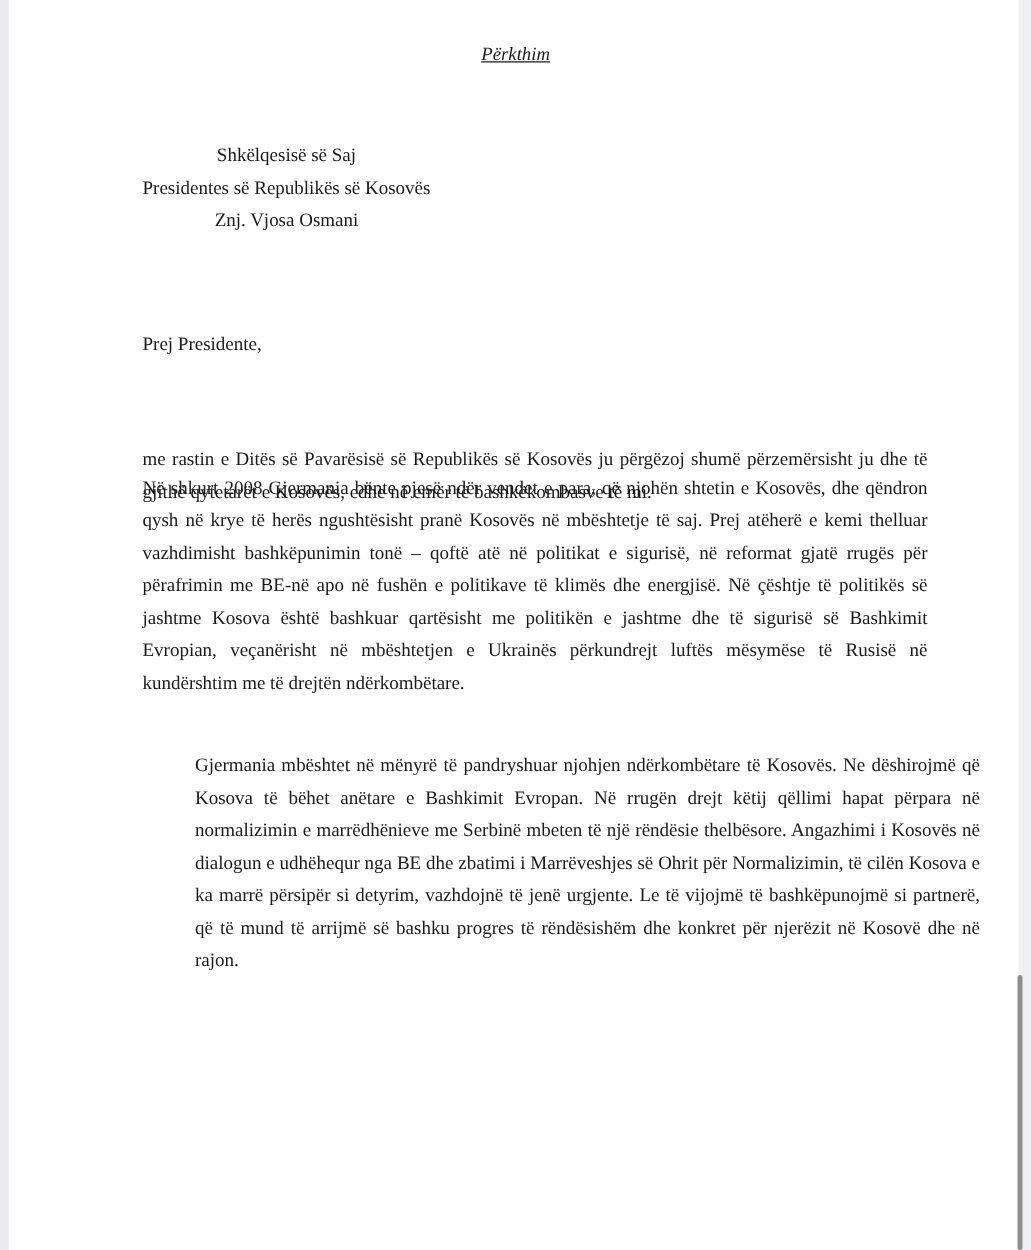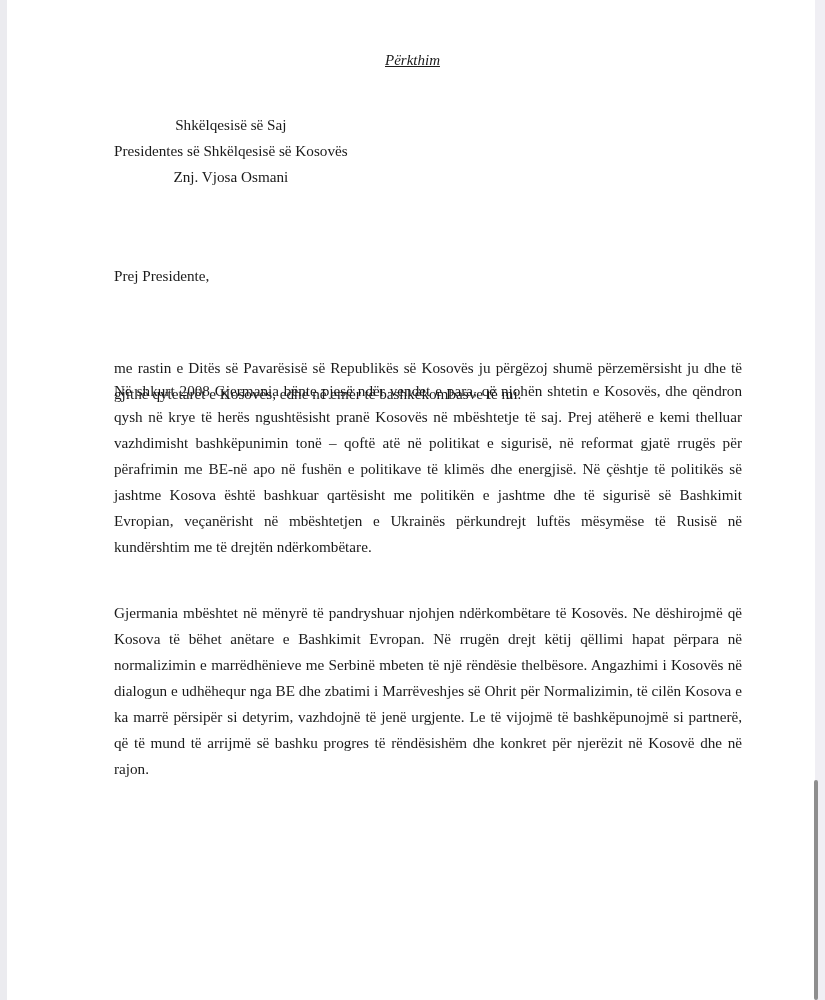--- a/index.html
+++ b/index.html
@@ -17,45 +17,45 @@
   .scroll-track {
     position: absolute; left: 815px; top: 0; width: 10px; height: 1000px;
     background: #f0eff4;
   }
   .scroll-thumb {
     position: absolute; left: 814px; top: 780px; width: 4px; height: 220px;
     background: #8e8e8e; border-radius: 2px;
   }
   .title {
     position: absolute; top: 36px; left: 0; width: 825px; text-align: center;
-    font-style: italic; text-decoration: underline; font-size: 15px; margin-top: 16px;
+    font-style: italic; text-decoration: underline; font-size: 15px;
   }
   .text { position: absolute; left: 114px; font-size: 15.2px; line-height: 26px; }
   .addr { top: 112px; text-align: center; }
   .addr div { height: 26px; }
   .salutation { top: 263px; }
   .para { width: 628px; text-align: justify; }
   .p1 { top: 314px; margin-top: 41px; }
   .p2 { top: 378px; }
-  .p3 { top: 600px; }
+  .p3 { top: 600px; margin-left: 42px; }
   .sig { top: 807px; }
   .sig div { height: 24px; }
 </style>
 </head>
 <body>
 
 <div class="page"></div>
 <div class="scroll-track"></div>
 <div class="scroll-thumb"></div>
 
 <div class="title">Përkthim</div>
 
 <div class="text addr">
   <div>Shkëlqesisë së Saj</div>
-  <div>Presidentes së Shkëlqesisë së Kosovës</div>
+  <div>Presidentes së Republikës së Kosovës</div>
   <div>Znj. Vjosa Osmani</div>
 </div>
 
 <div class="text salutation">Prej Presidente,</div>
 
 <div class="text para p1">me rastin e Ditës së Pavarësisë së Republikës së Kosovës ju përgëzoj shumë përzemërsisht ju dhe të gjithë qytetarët e Kosovës, edhe në emër të bashkëkombasve të mi.</div>
 <div class="text para p2">Në shkurt 2008 Gjermania bënte pjesë ndër vendet e para, që njohën shtetin e Kosovës, dhe qëndron qysh në krye të herës ngushtësisht pranë Kosovës në mbështetje të saj. Prej atëherë e kemi thelluar vazhdimisht bashkëpunimin tonë – qoftë atë në politikat e sigurisë, në reformat gjatë rrugës për përafrimin me BE-në apo në fushën e politikave të klimës dhe energjisë.  Në çështje të politikës së jashtme Kosova është bashkuar qartësisht me politikën e jashtme dhe të sigurisë së Bashkimit Evropian, veçanërisht në mbështetjen e Ukrainës përkundrejt luftës mësymëse të Rusisë në kundërshtim me të drejtën ndërkombëtare.</div>
 <div class="text para p3">Gjermania mbështet në mënyrë të pandryshuar njohjen ndërkombëtare të Kosovës. Ne dëshirojmë që Kosova të bëhet anëtare e Bashkimit Evropan. Në rrugën drejt këtij qëllimi hapat përpara në normalizimin e marrëdhënieve me Serbinë mbeten të një rëndësie thelbësore. Angazhimi i Kosovës në dialogun e udhëhequr nga BE dhe zbatimi i Marrëveshjes së Ohrit për Normalizimin, të cilën Kosova e ka marrë përsipër si detyrim, vazhdojnë të jenë urgjente. Le të vijojmë të bashkëpunojmë si partnerë, që të mund të arrijmë së bashku progres të rëndësishëm dhe konkret për njerëzit në Kosovë dhe në rajon.</div>
 
 <div class="text sig">

